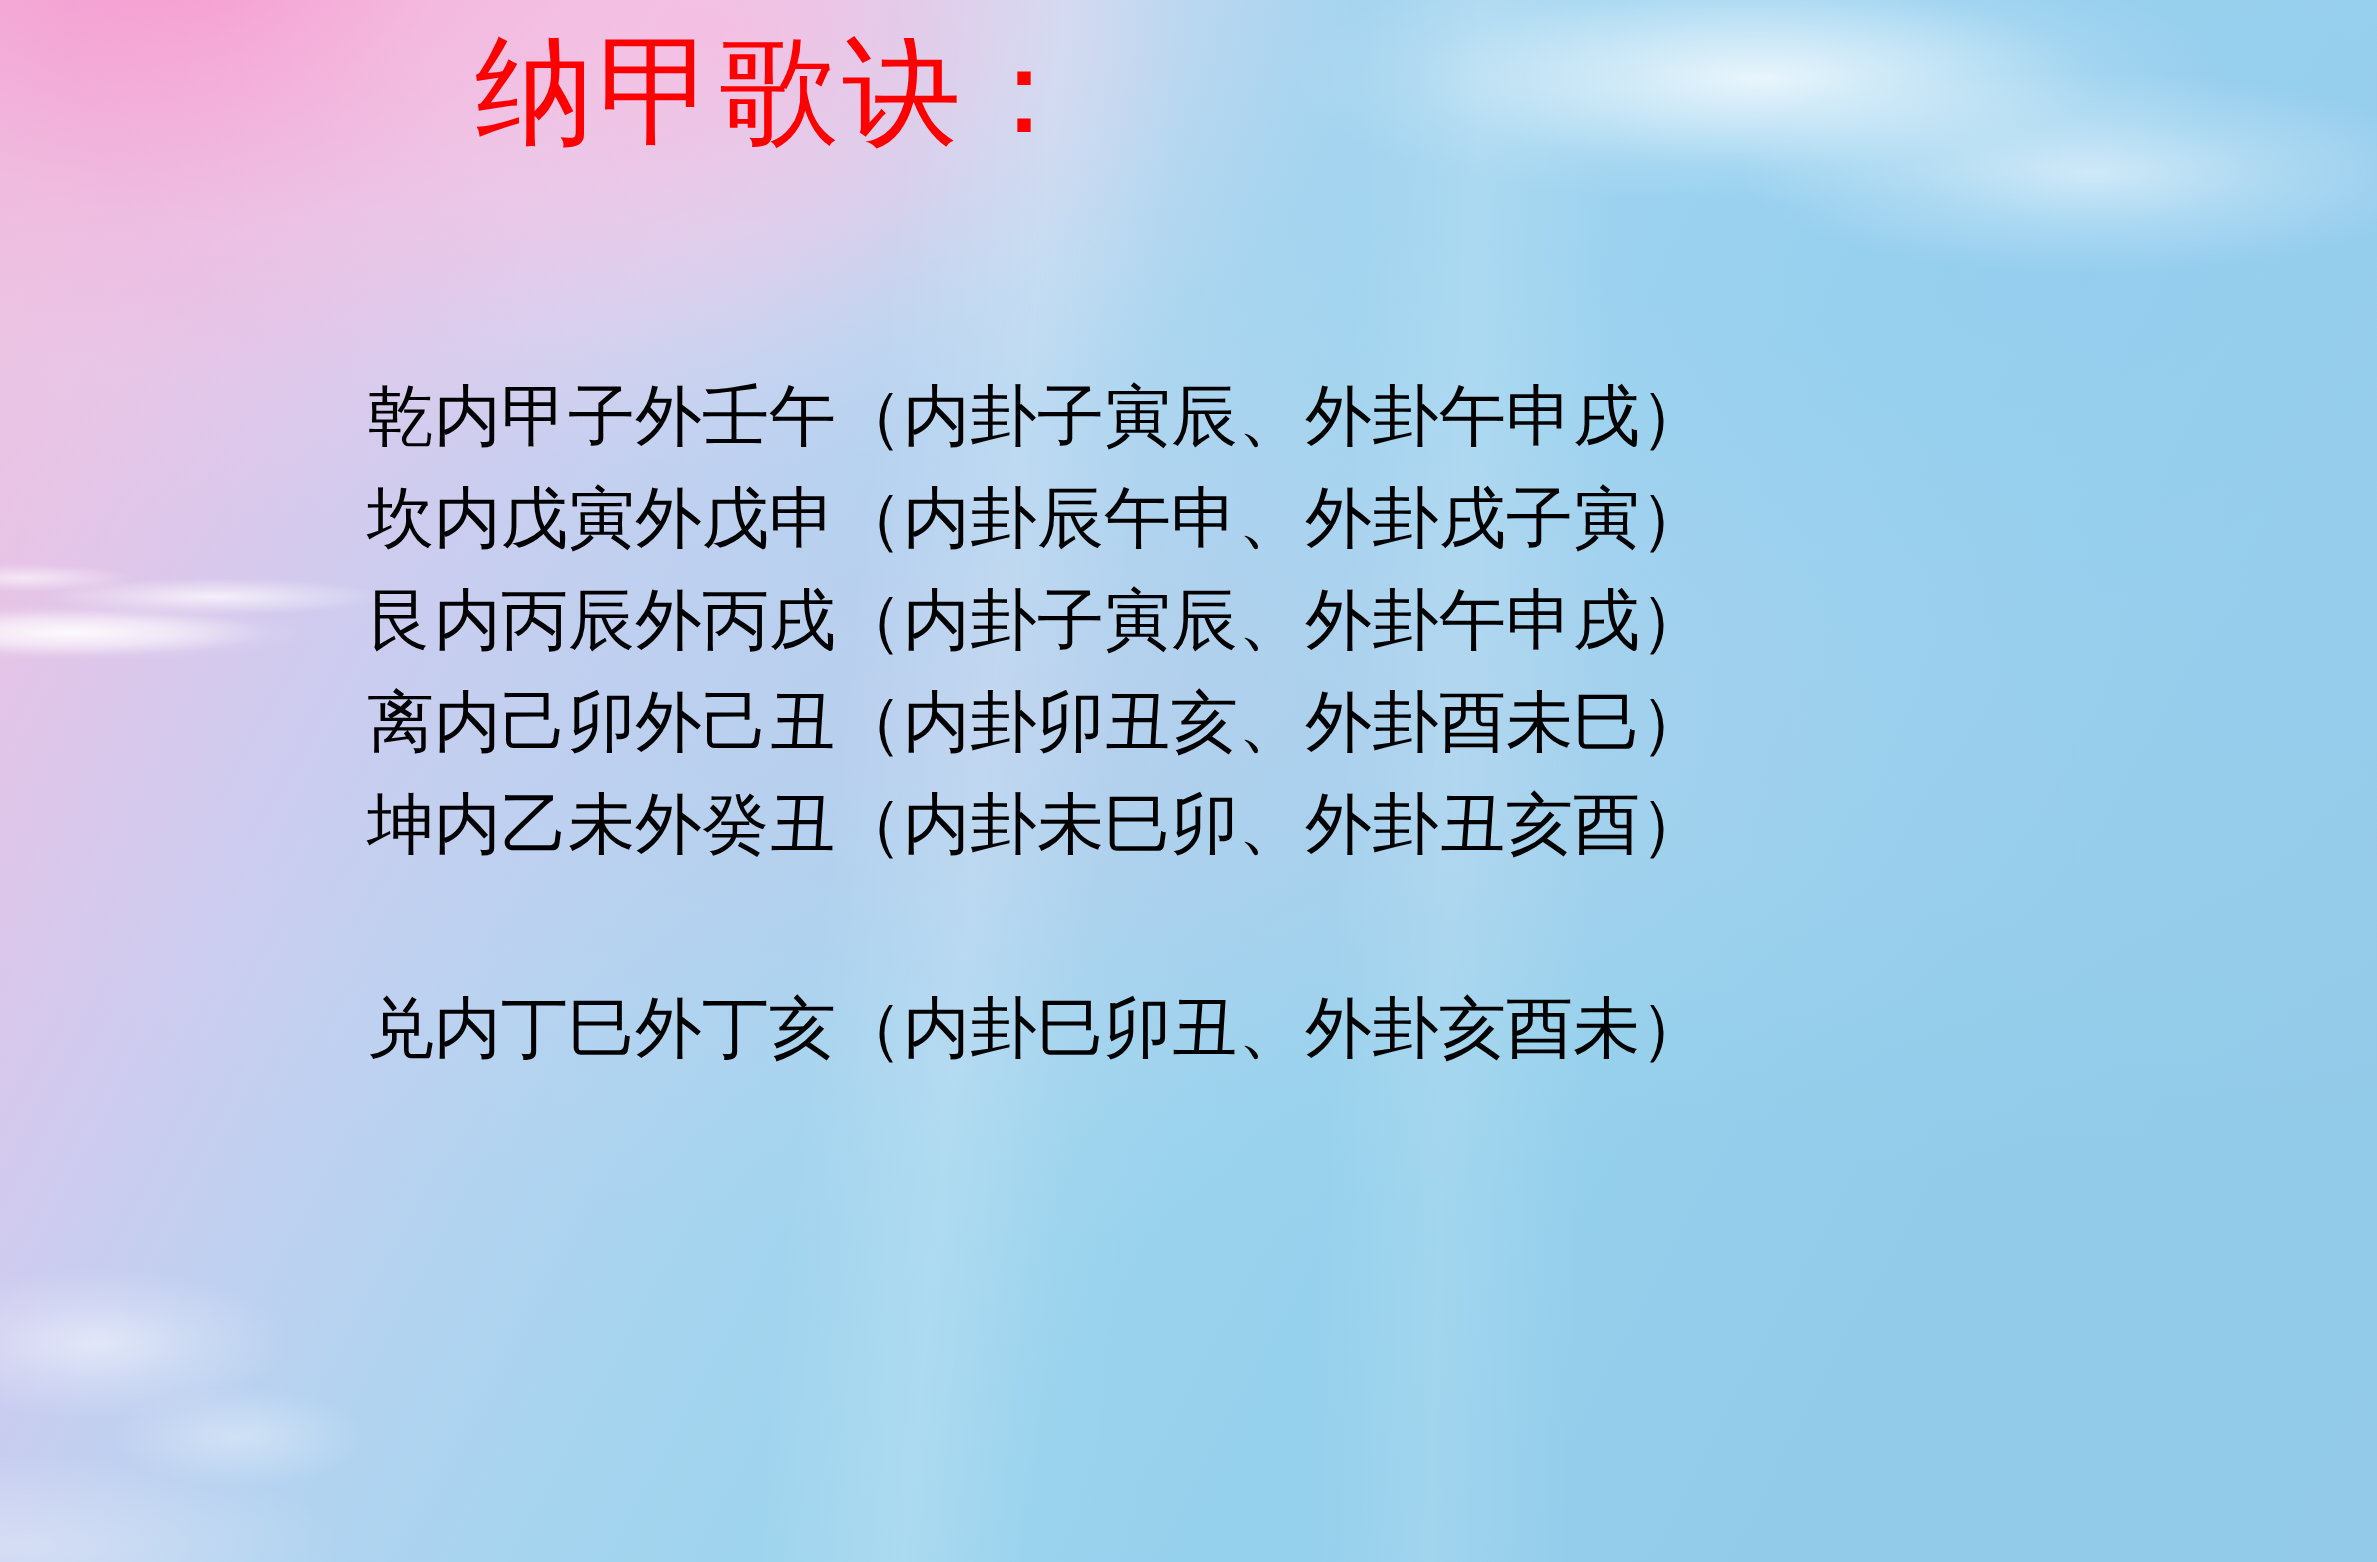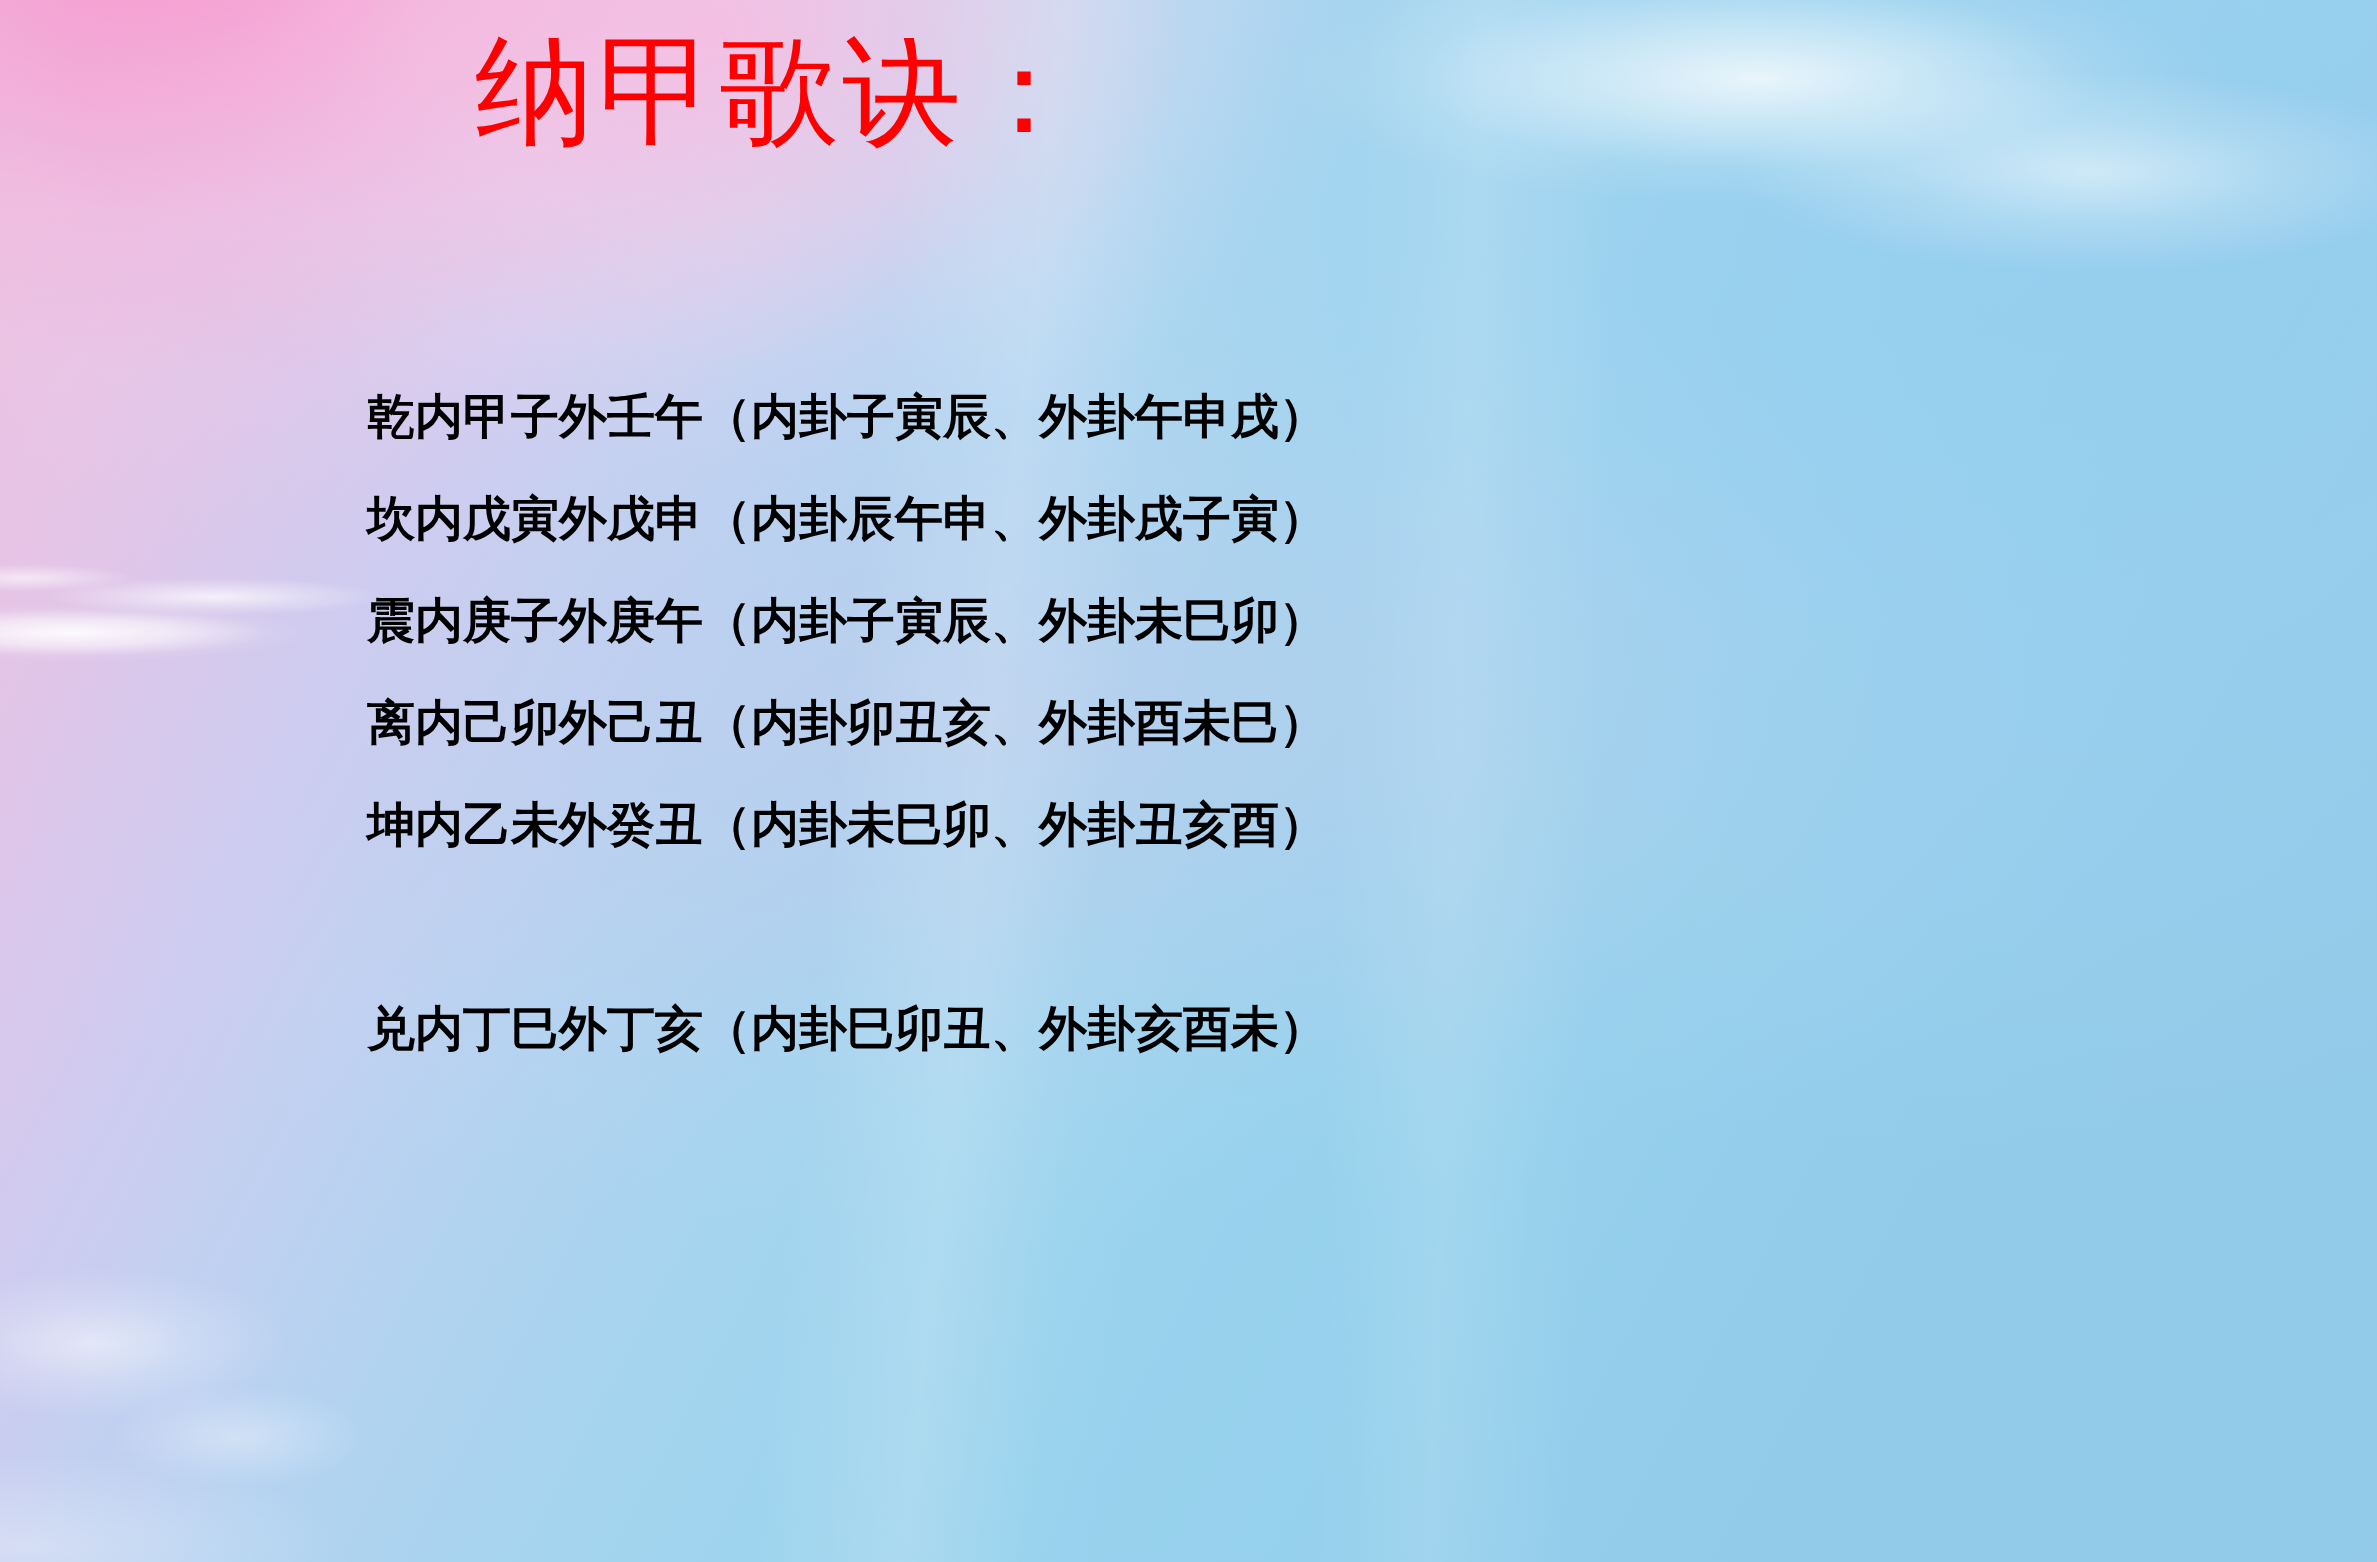--- a/index.html
+++ b/index.html
@@ -174,23 +174,23 @@
 
   #verse-block {
     position: absolute;
     top: 365px;
     left: 367px;
     width: 1800px;
   }
 
   .verse-line {
     color: #000000;
-    font-size: 48px;
+    font-size: 67px;
     line-height: 102px;
-    font-weight: 700;
+    font-weight: 400;
     letter-spacing: 0px;
     white-space: nowrap;
   }
 
   .verse-line.spacer-before {
     margin-top: 102px;
   }
 </style>
 </head>
 <body>
@@ -207,21 +207,21 @@
   <div class="bg-layer cloud-bottom-left"></div>
   <div class="bg-layer light-shafts"></div>
 
   <div id="content">
 
     <div id="title">纳甲歌诀：</div>
 
     <div id="verse-block">
       <div class="verse-line">乾内甲子外壬午（内卦子寅辰、外卦午申戌）</div>
       <div class="verse-line">坎内戊寅外戊申（内卦辰午申、外卦戌子寅）</div>
-      <div class="verse-line">震内庚子外庚午（内卦子寅辰、外卦未巳卯）</div>
+      <div class="verse-line">艮内丙辰外丙戌（内卦子寅辰、外卦午申戌）</div>
       <div class="verse-line">离内己卯外己丑（内卦卯丑亥、外卦酉未巳）</div>
       <div class="verse-line">坤内乙未外癸丑（内卦未巳卯、外卦丑亥酉）</div>
       <div class="verse-line spacer-before">兑内丁巳外丁亥（内卦巳卯丑、外卦亥酉未）</div>
     </div>
 
   </div>
 </div>
 
 
 </body></html>

